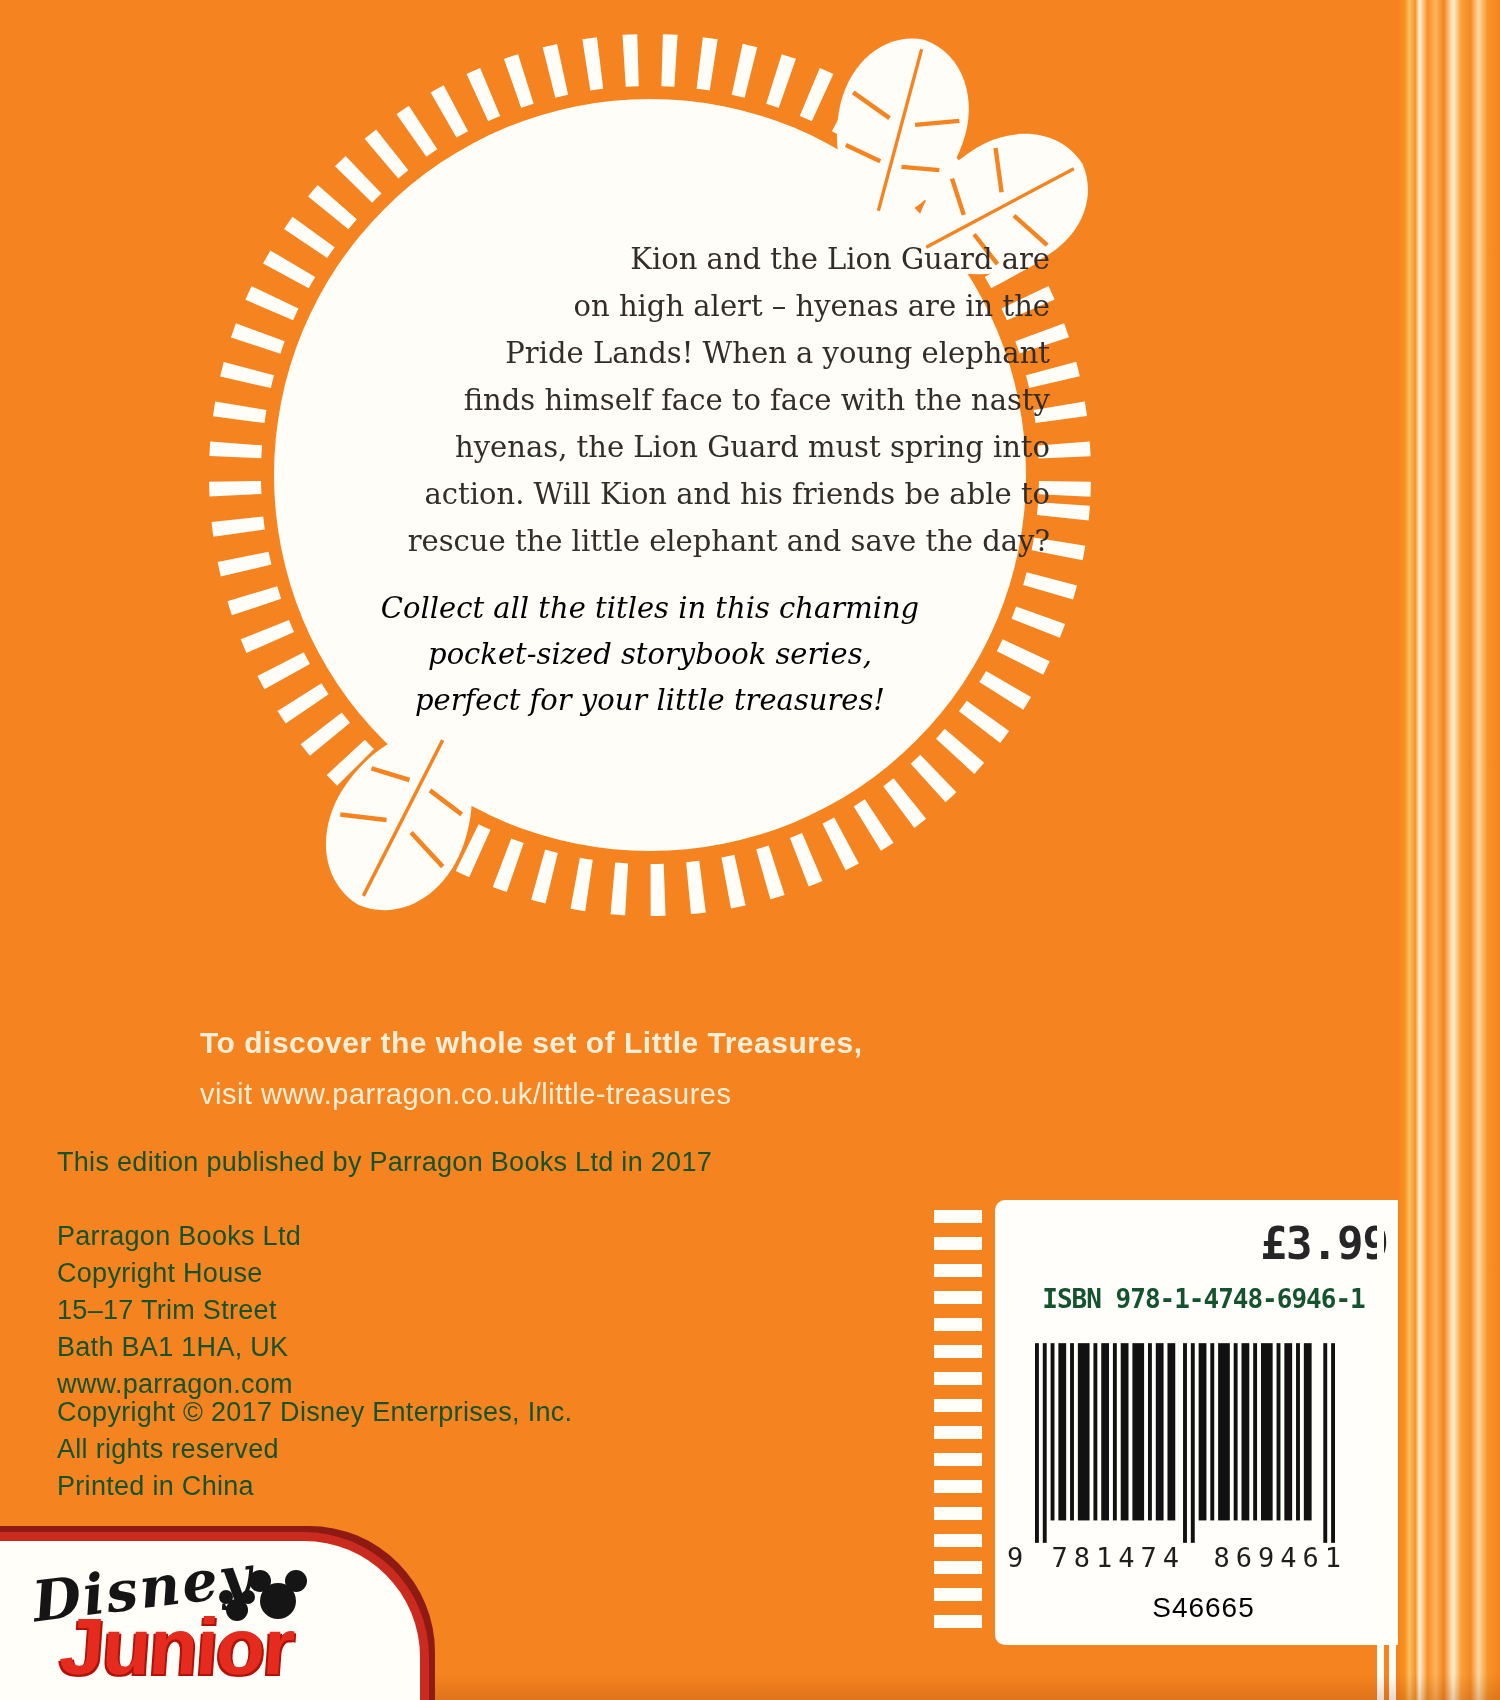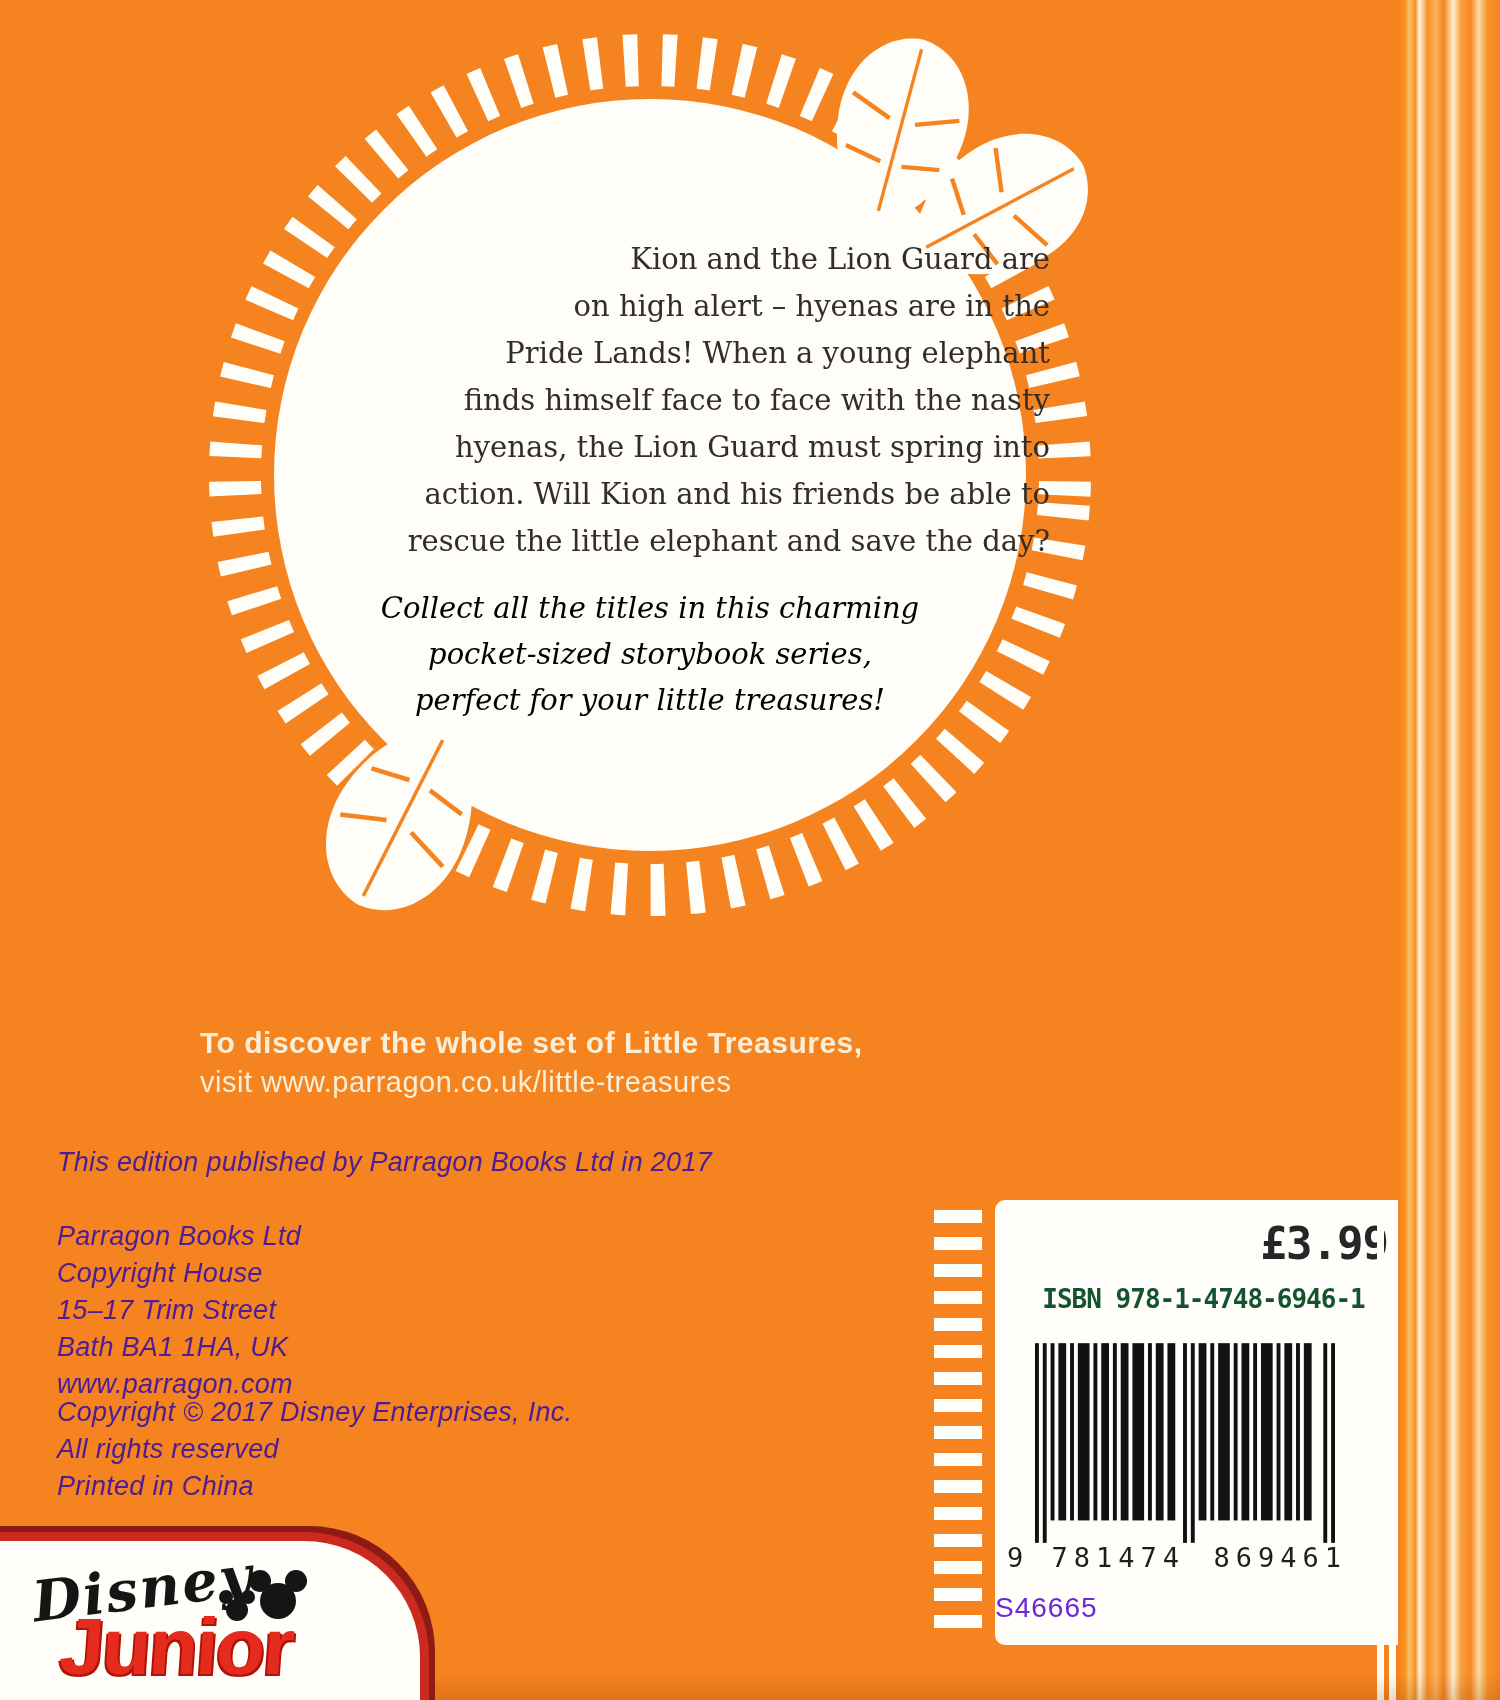--- a/index.html
+++ b/index.html
@@ -25,25 +25,25 @@
     font-family:"DejaVu Serif","Liberation Serif",serif;
     font-style:italic;
     font-size:29px;line-height:46px;color:#000000;
   }
   
   .promo{
     position:absolute;left:200px;top:1026px;width:900px;
     color:#f9efd8;
   }
   .promo .b{font-size:30px;font-weight:bold;letter-spacing:.5px;}
-  .promo .l{font-size:29px;margin-top:6px;letter-spacing:.5px;}
+  .promo .l{font-size:29px;margin-top:18px;letter-spacing:.5px;}
   
   .cream-block{
-    position:absolute;left:57px;color:#4c1d95;
-    font-size:27px;line-height:37px;letter-spacing:.3px;font-style:italic;
+    position:absolute;left:57px;color:#14532d;
+    font-size:27px;line-height:37px;letter-spacing:.3px;
   }
   #edition{top:1144px;}
   #publisher{top:1218px;}
   #copyright{top:1394px;}
   
   #dash-column{
     position:absolute;left:934px;top:1210px;width:48px;height:432px;
     background:repeating-linear-gradient(to bottom,#fffef8 0 13px,transparent 13px 27px);
   }
   
@@ -63,22 +63,22 @@
   }
   #bars{position:absolute;left:40px;top:138px;}
   #barcode-digits{
     position:absolute;left:12px;top:342px;width:340px;
     display:flex;justify-content:space-between;
     font-family:"DejaVu Sans Mono","Liberation Mono",monospace;
     font-size:27px;color:#1e1e1e;
   }
   #barcode-digits .grp{letter-spacing:6px;}
   #sku{
-    position:absolute;left:0;top:392px;width:100%;
-    font-size:28px;color:#6d28d9;letter-spacing:1px;
+    position:absolute;left:0;top:392px;width:100%;text-align:center;
+    font-size:28px;color:#000000;letter-spacing:1px;
   }
   
   #edge-stripes{
     position:absolute;left:1377px;top:1216px;width:19px;height:484px;
     background:repeating-linear-gradient(90deg,#fffef8 0 7px,transparent 7px 12px);
   }
   #page-edge{
     position:absolute;left:1398px;top:0;width:102px;height:1700px;
     background:linear-gradient(90deg,
       #f5831f 0%,#f9941f 7%,#fdc169 11%,#f79327 17%,#fff3d9 21%,

